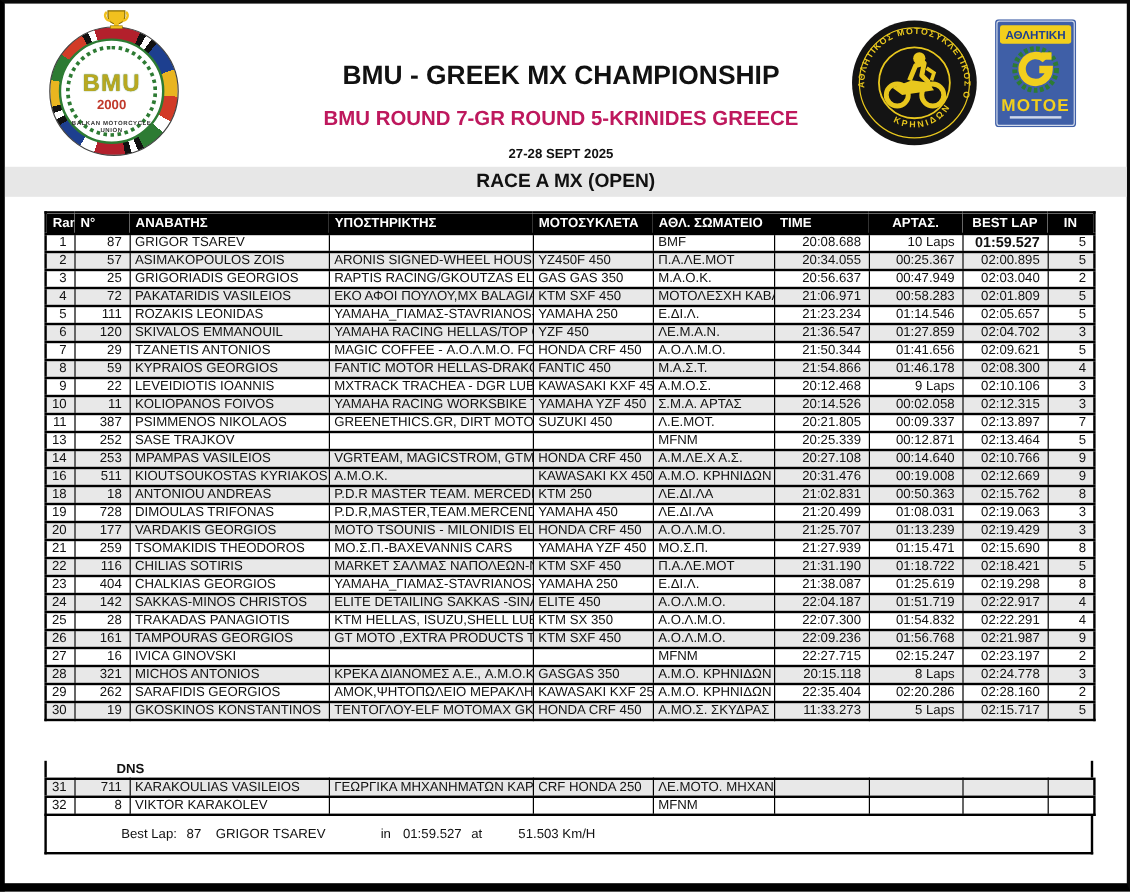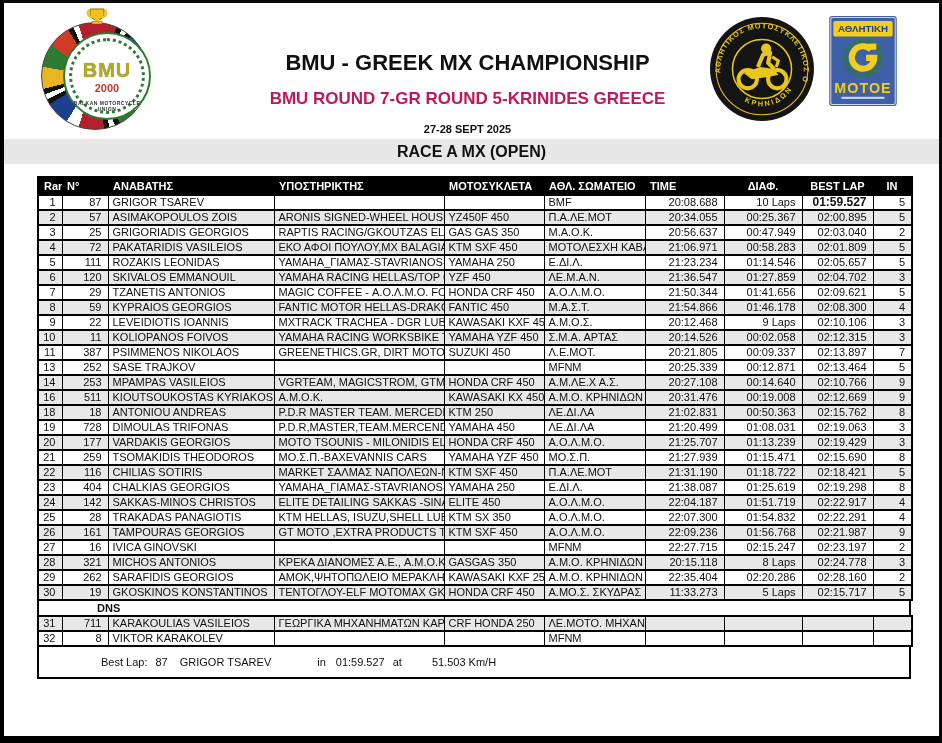--- a/index.html
+++ b/index.html
@@ -17,21 +17,21 @@
   .bmu-logo { position: relative; width: 118px; height: 122px; margin-left: 18px; }
   .bmu-trophy { position:absolute; left:50%; top:0; transform:translateX(-50%); z-index:3; }
   .bmu-ring { position:absolute; left:3px; top:14px; width:108px; height:108px; border-radius:50%;
     background: conic-gradient(#b3202c 0 24deg,#111 24deg 30deg,#fff 30deg 36deg,#111 36deg 42deg,
       #1d3f8f 42deg 70deg,#e9b520 70deg 95deg,#d23b27 95deg 118deg,#fff 118deg 130deg,
       #2d7b33 130deg 152deg,#111 152deg 158deg,#fff 158deg 164deg,#111 164deg 170deg,
       #b3202c 170deg 198deg,#fff 198deg 212deg,#1d3f8f 212deg 238deg,#111 238deg 244deg,
       #fff 244deg 250deg,#111 250deg 256deg,#e9b520 256deg 280deg,#2d7b33 280deg 305deg,
       #d23b27 305deg 330deg,#111 330deg 336deg,#fff 336deg 342deg,#b3202c 342deg 360deg);
     border:1px solid #444; }
-  .bmu-inner { position:absolute; left:25px; top:24px; width:88px; height:88px; border-radius:50%;
+  .bmu-inner { position:absolute; left:11px; top:24px; width:88px; height:88px; border-radius:50%;
     background:#fff; border:2px solid #2d7b33; display:flex; flex-direction:column;
     align-items:center; justify-content:center; z-index:2; }
   .bmu-laurel { position:absolute; inset:4px; border-radius:50%; border:3px dotted #2d7b33; }
   .bmu-name { font-size:20px; font-weight:bold; color:#b9a820; text-shadow:0 0 1px #2d7b33; letter-spacing:1px; }
   .bmu-year { font-size:11px; font-weight:bold; color:#c0392b; }
   .bmu-banner { position:absolute; bottom:6px; width:100%; text-align:center; font-size:5px;
     color:#333; font-weight:bold; letter-spacing:.5px; }
   .titles { flex:1; text-align:center; padding-top:42px; }
   .title-1 { font-size:22px; font-weight:bold; color:#111; }
   .title-2 { font-size:17px; font-weight:bold; color:#be185d; margin-top:13px; }
@@ -52,21 +52,21 @@
   thead th.center { text-align:center; }
   tbody tr { border-top: 2px solid #000; }
   tbody td { font-size:11px; color:#111; height:13px; line-height:13px; padding:0 4px;
     border-left:1px solid #000; white-space:nowrap; overflow:hidden; }
   tbody td:first-child { border-left:none; }
   tr.alt { background:#e8e8e8; }
   td.c-rang, td.c-no { text-align:right; padding-right:6px; }
   td.c-time, td.c-diff, td.c-best, td.c-in { text-align:right; padding-right:6px; }
   td.bold { font-weight:bold; font-size:12px; }
   .dns-row { width:874px; margin-left:33px; border-left:2px solid #000; border-right:2px solid #000;
-    height:14px; font-size:11px; font-weight:bold; color:#111; padding-left:58px; line-height:14px; }
+    height:14px; font-size:11px; font-weight:bold; color:#111; padding-left:58px; line-height:14px;margin-top:33px; }
   .dns-table { margin-top:0; }
   
   .footer-box { width:874px; margin-left:33px; height:32px; border:2px solid #000; border-top:none;
     display:flex; align-items:center; font-size:11px; color:#111; padding-left:62px; }
   .footer-box span { display:inline-block; }
   .f-num { margin-left:8px; }
   .f-rider { margin-left:12px; }
   .f-in { margin-left:46px; }
   .f-time { margin-left:10px; }
   .f-at { margin-left:8px; }
@@ -160,21 +160,21 @@
       </colgroup>
       <thead>
         <tr>
           <th>Rang</th>
           <th>N°</th>
           <th>ΑΝΑΒΑΤΗΣ</th>
           <th>ΥΠΟΣΤΗΡΙΚΤΗΣ</th>
           <th>ΜΟΤΟΣΥΚΛΕΤΑ</th>
           <th>ΑΘΛ. ΣΩΜΑΤΕΙΟ</th>
           <th>TIME</th>
-          <th class="center">ΔΙΑΦ.</th>
+          <th class="center">ΑΡΤΑΣ.</th>
           <th class="center">BEST LAP</th>
           <th class="center">IN</th>
         </tr>
       </thead>
       <tbody>
           <tr>
     <td class="c-rang">1</td>
     <td class="c-no">87</td>
     <td class="c-rider">GRIGOR TSAREV</td>
     <td class="c-sponsor"></td>

